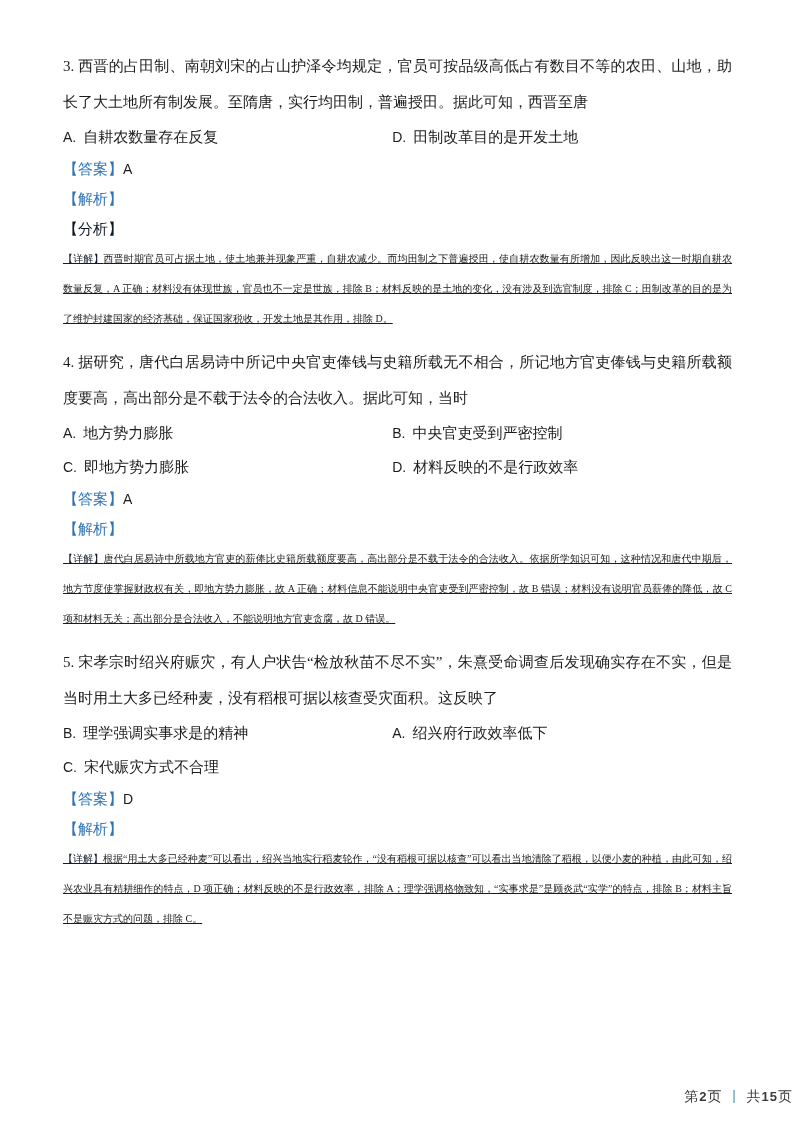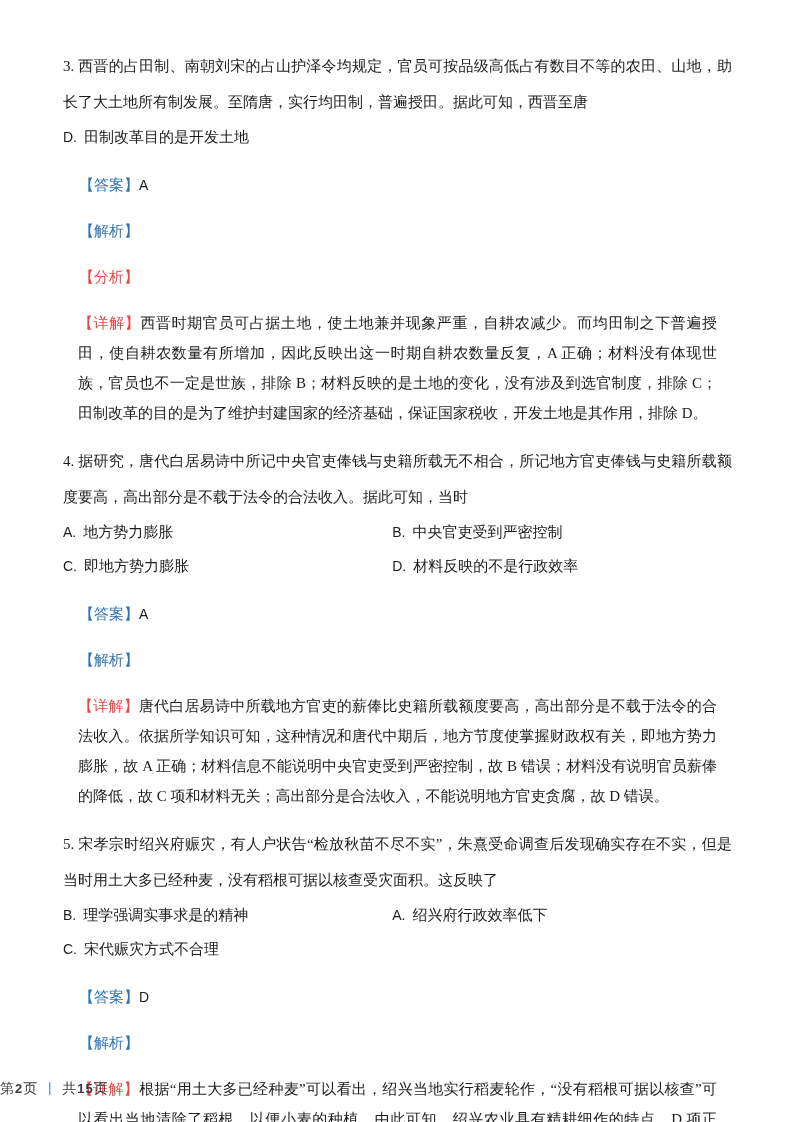--- a/index.html
+++ b/index.html
@@ -42,41 +42,42 @@
     overflow: hidden;
   }
   .option .opt-label {
     font-family: "Liberation Sans", "DejaVu Sans", sans-serif;
     font-size: 14px;
     margin-right: 7px;
   }
   .meta-line {
     line-height: 30px;
     font-size: 15px;
-    margin: 16px;
+    margin: 0;
   }
   .label-blue { color: #2E74B5; }
-  .label-black { color: #ef4444; }
+  .label-black { color: #0f172a; }
   .answer-letter {
     font-family: "Liberation Sans", "DejaVu Sans", sans-serif;
     font-size: 14px;
     color: #1c1c1c;
   }
   .detail {
-    font-size: 15px;
+    font-size: 10px;
     line-height: 30px;
     text-align: justify;
-    margin: 15px;
+    margin: 0;
+    text-decoration: underline;
   }
   .page-footer {
     position: absolute;
     left: 0;
     right: 0;
-    bottom: 24px;
-    text-align: left;
+    bottom: 16px;
+    text-align: right;
     font-size: 14px;
     color: #3a3a3a;
     letter-spacing: 1px;
   }
   .page-footer .num {
     font-family: "Liberation Sans", "DejaVu Sans", sans-serif;
     font-weight: 700;
     font-size: 13px;
   }
   .page-footer .sep {
@@ -88,20 +89,23 @@
   }
 </style>
 </head>
 <body>
 
 <div class="page-content">
 
   <div class="question-block">
     <p class="q-stem">3. 西晋的占田制、南朝刘宋的占山护泽令均规定，官员可按品级高低占有数目不等的农田、山地，助长了大土地所有制发展。至隋唐，实行均田制，普遍授田。据此可知，西晋至唐</p>
     <div class="options">
+      <div class="option">
+        <span class="opt-label">A.</span><span>自耕农数量存在反复</span>
+      </div>
       <div class="option">
         <span class="opt-label">D.</span><span>田制改革目的是开发土地</span>
       </div>
     </div>
     <p class="meta-line">
       <span class="label-blue">【答案】</span><span class="answer-letter">A</span>
     </p>
     <p class="meta-line">
       <span class="label-blue">【解析】</span>
     </p>

